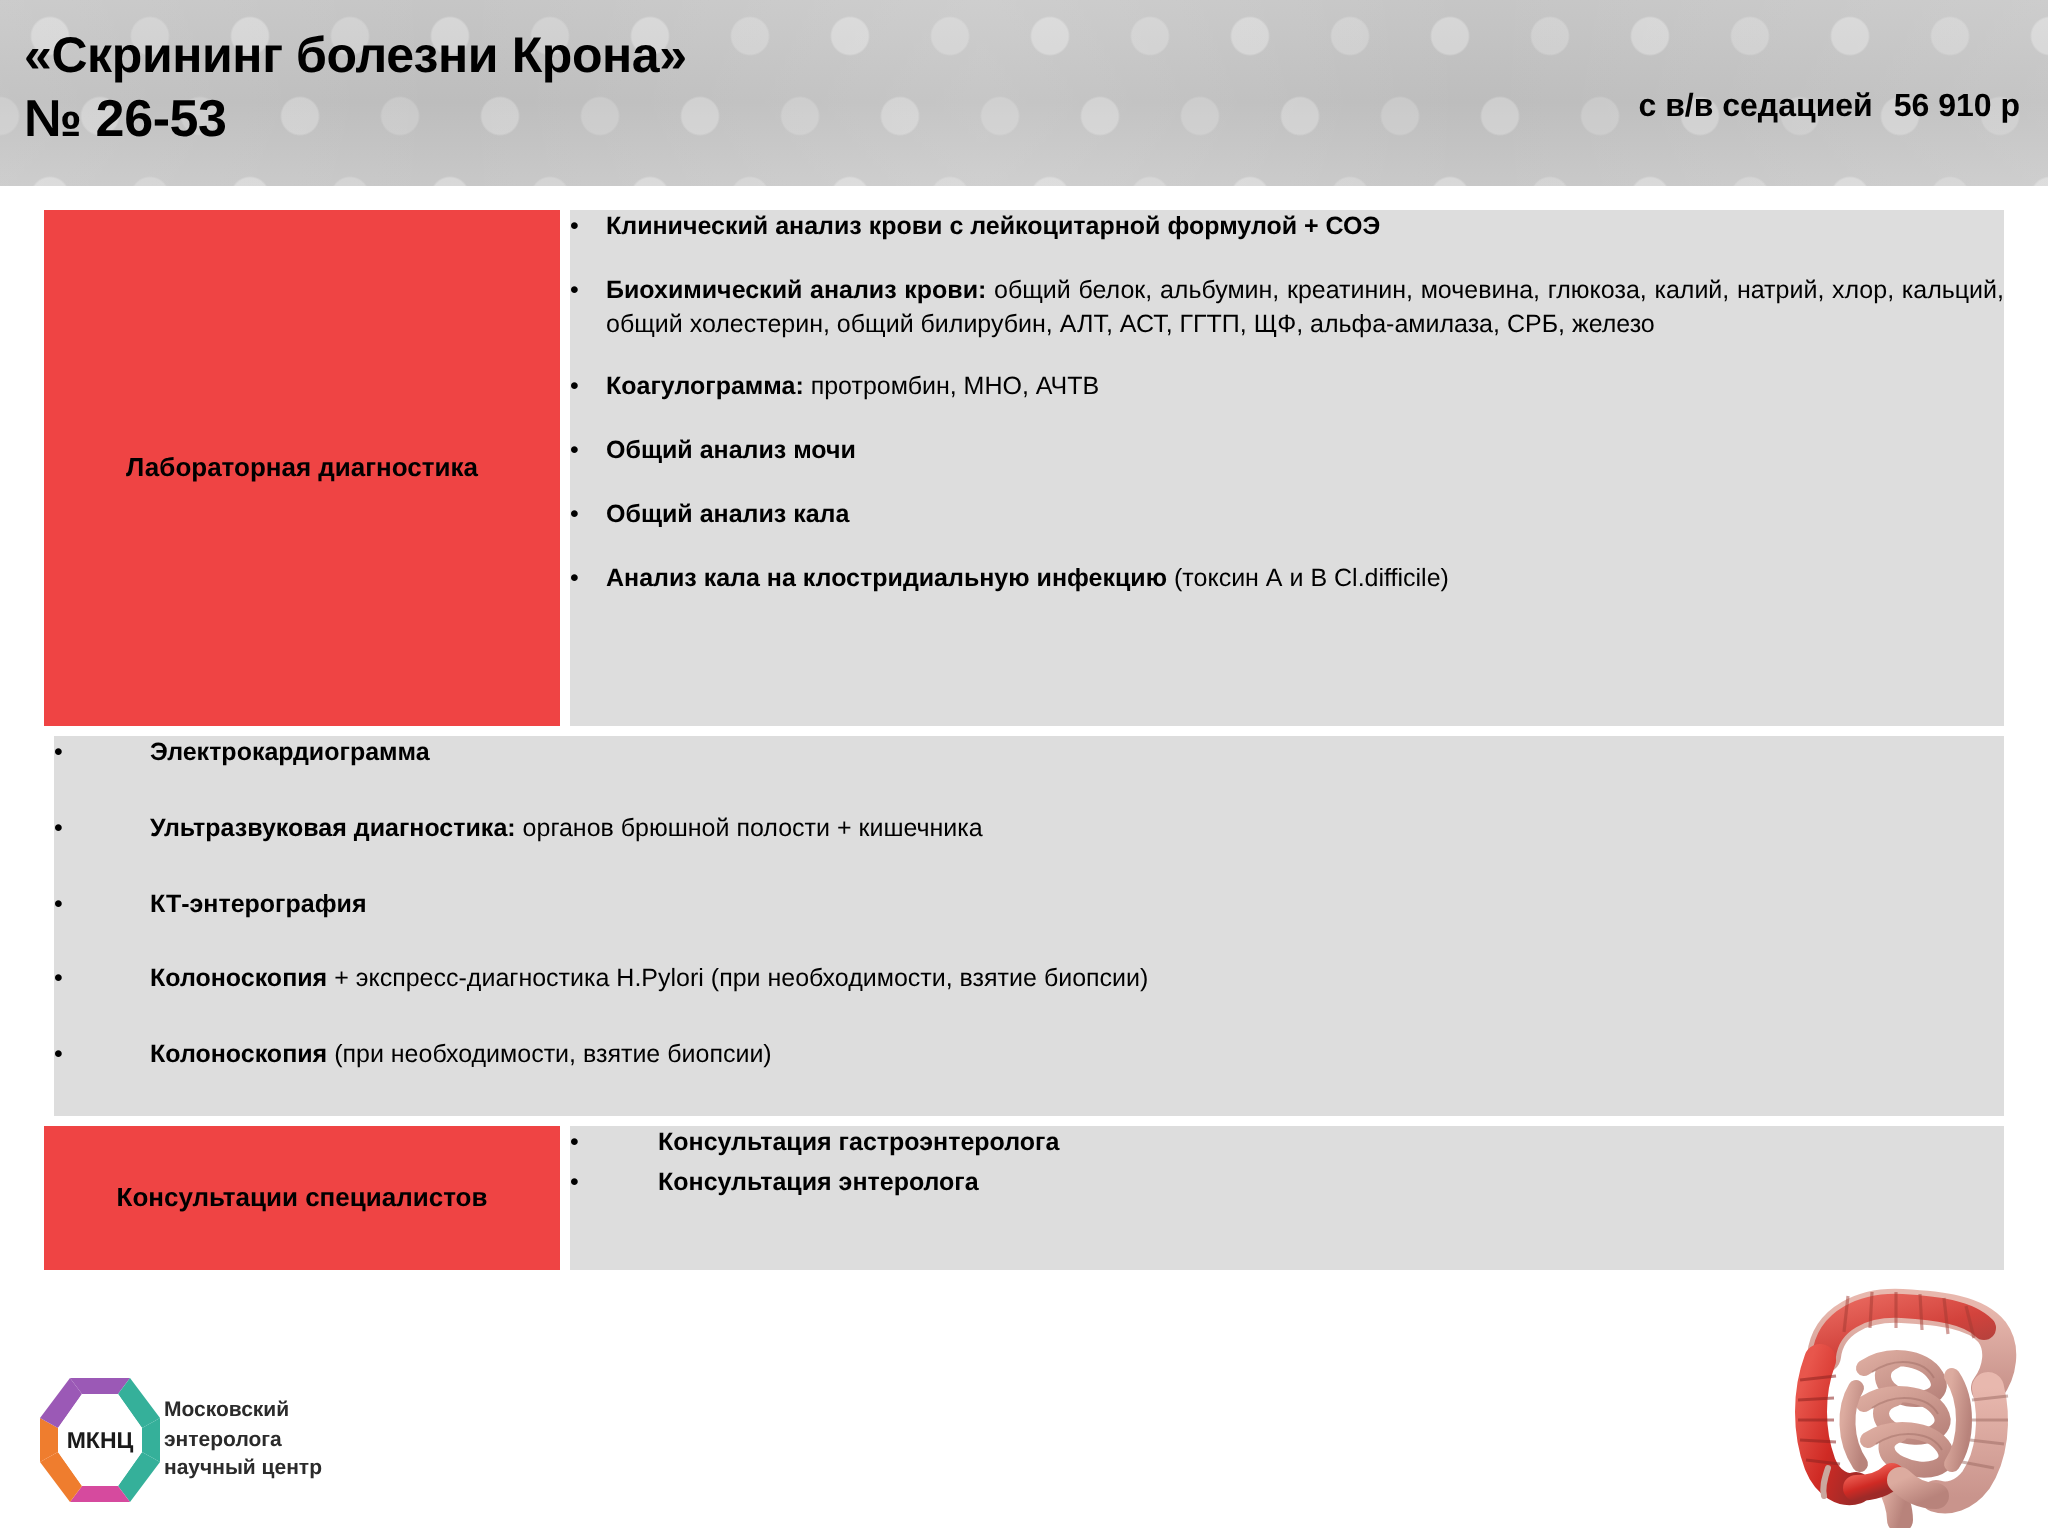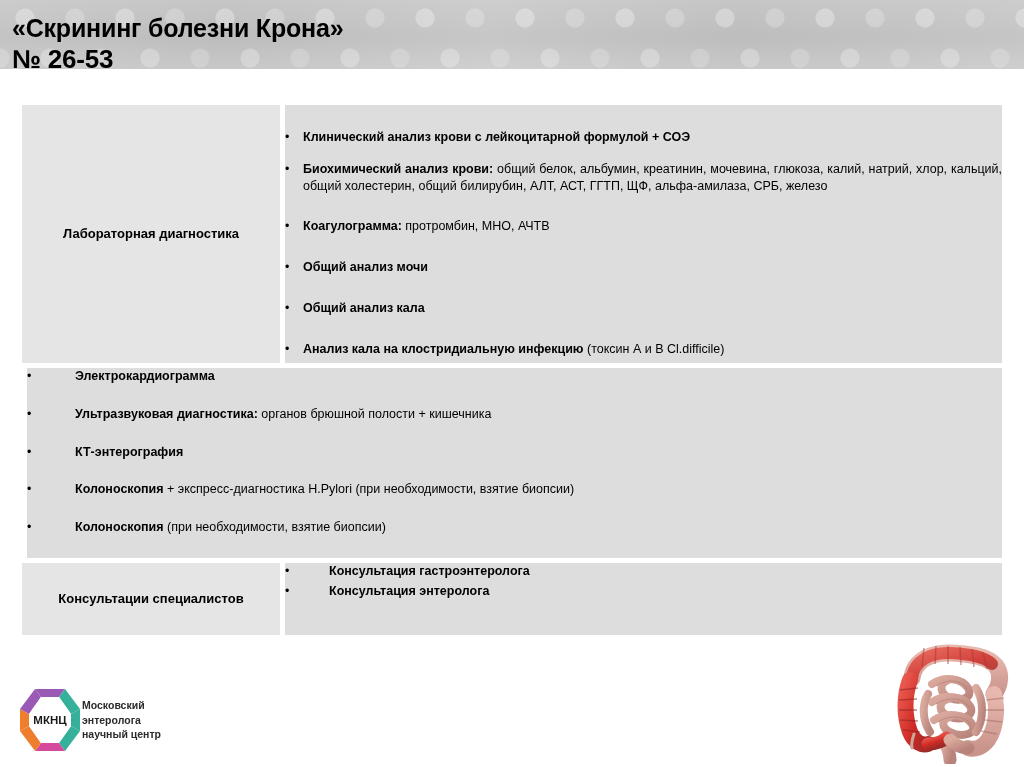--- a/index.html
+++ b/index.html
@@ -15,21 +15,21 @@
     font-family: "Liberation Sans", sans-serif;
     color: #000000;
   }
 
   
   .header {
     position: absolute;
     left: 0;
     top: 0;
     width: 1024px;
-    height: 69px;
+    height: 93px;
     background-color: #c2c2c2;
     background-image:
       radial-gradient(circle at 25px 18px, rgba(255,255,255,.30) 0 9px, rgba(0,0,0,0) 10px),
       radial-gradient(circle at 75px 18px, rgba(255,255,255,.22) 0 9px, rgba(0,0,0,0) 10px),
       radial-gradient(circle at 50px 58px, rgba(255,255,255,.26) 0 9px, rgba(0,0,0,0) 10px),
       radial-gradient(circle at 0px 58px,  rgba(255,255,255,.18) 0 9px, rgba(0,0,0,0) 10px),
       radial-gradient(circle at 100px 58px, rgba(255,255,255,.18) 0 9px, rgba(0,0,0,0) 10px),
       linear-gradient(180deg, #c6c6c6 0%, #bdbdbd 55%, #c8c8c8 100%);
     background-size: 100px 80px, 100px 80px, 100px 80px, 100px 80px, 100px 80px, 100% 100%;
     overflow: hidden;
@@ -84,21 +84,21 @@
   .section-row {
     display: flex;
     align-items: stretch;
     margin-bottom: 5px;
   }
   .section-row:last-child { margin-bottom: 0; }
 
   .cell-label {
     width: 258px;
     flex: 0 0 258px;
-    background: #e5e5e5;
+    background: #ef4444;
     display: flex;
     align-items: center;
     justify-content: center;
     text-align: center;
     padding: 4px 8px;
     box-sizing: border-box;
   }
   .cell-label .label-text {
     font-size: 13px;
     font-weight: bold;
@@ -139,21 +139,21 @@
   .b { font-weight: bold; }
 
   
   .list-lab {
     padding: 14px 22px 0 14px;
   }
   .list-lab li { margin-bottom: 15px; }
   .list-lab li:last-child { margin-bottom: 0; }
   .list-lab li .dot { left: 0; }
   .list-lab li .txt { padding-left: 18px; text-align: justify; }
-  .list-lab li.nojust .txt { text-align: left; margin-top: 24px; }
+  .list-lab li.nojust .txt { text-align: left; }
 
   
   .list-instr {
     padding: 14px 18px 0 12px;
   }
   .list-instr li { margin-bottom: 21px; }
   .list-instr li:last-child { margin-bottom: 0; }
   .list-instr li .dot { left: 0; }
   .list-instr li .txt { padding-left: 48px; }
 
@@ -205,20 +205,24 @@
 
 <div class="header">
   <div class="header-sheen"></div>
 
   <div class="title-block">
     <div class="title-line1">«Скрининг болезни Крона»</div>
     <div class="title-line2">№ 26-53</div>
   </div>
 
   <div class="price-block">
+    <div class="price-line">
+      <span>с в/в седацией</span>
+      <span class="price-amount">56 910 р</span>
+    </div>
   </div>
 </div>
 
 <div class="table">
 
   <div class="section-row row-lab">
     <div class="cell-label">
       <span class="label-text">Лабораторная диагностика</span>
     </div>
     <div class="cell-content">

